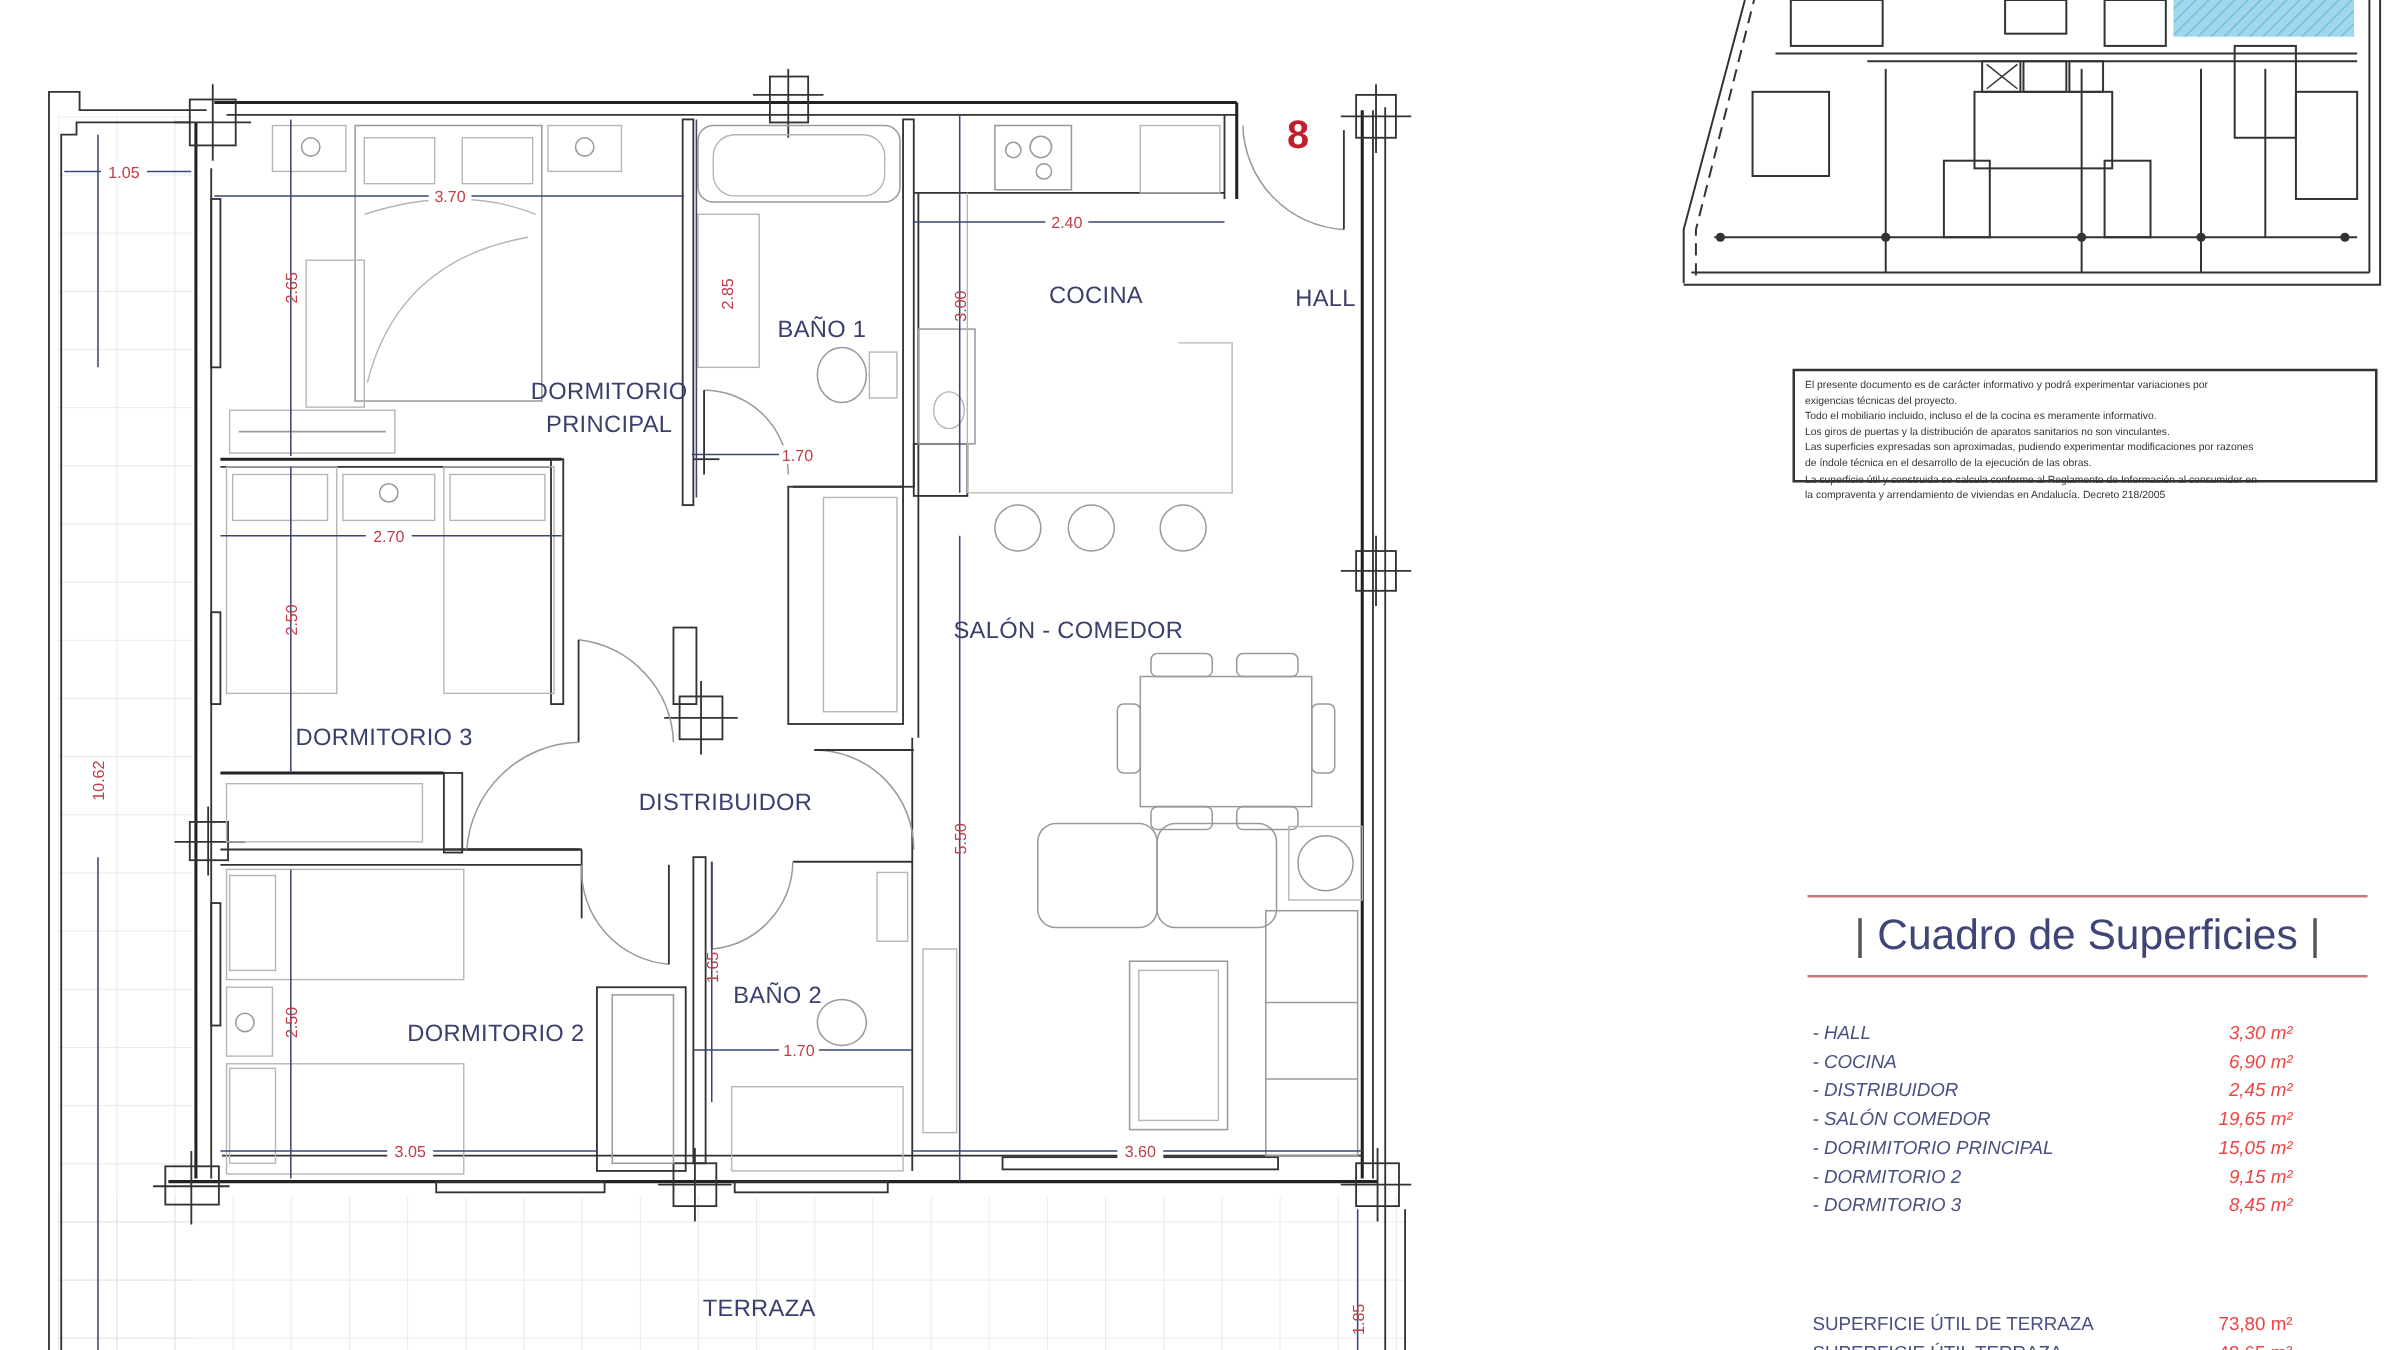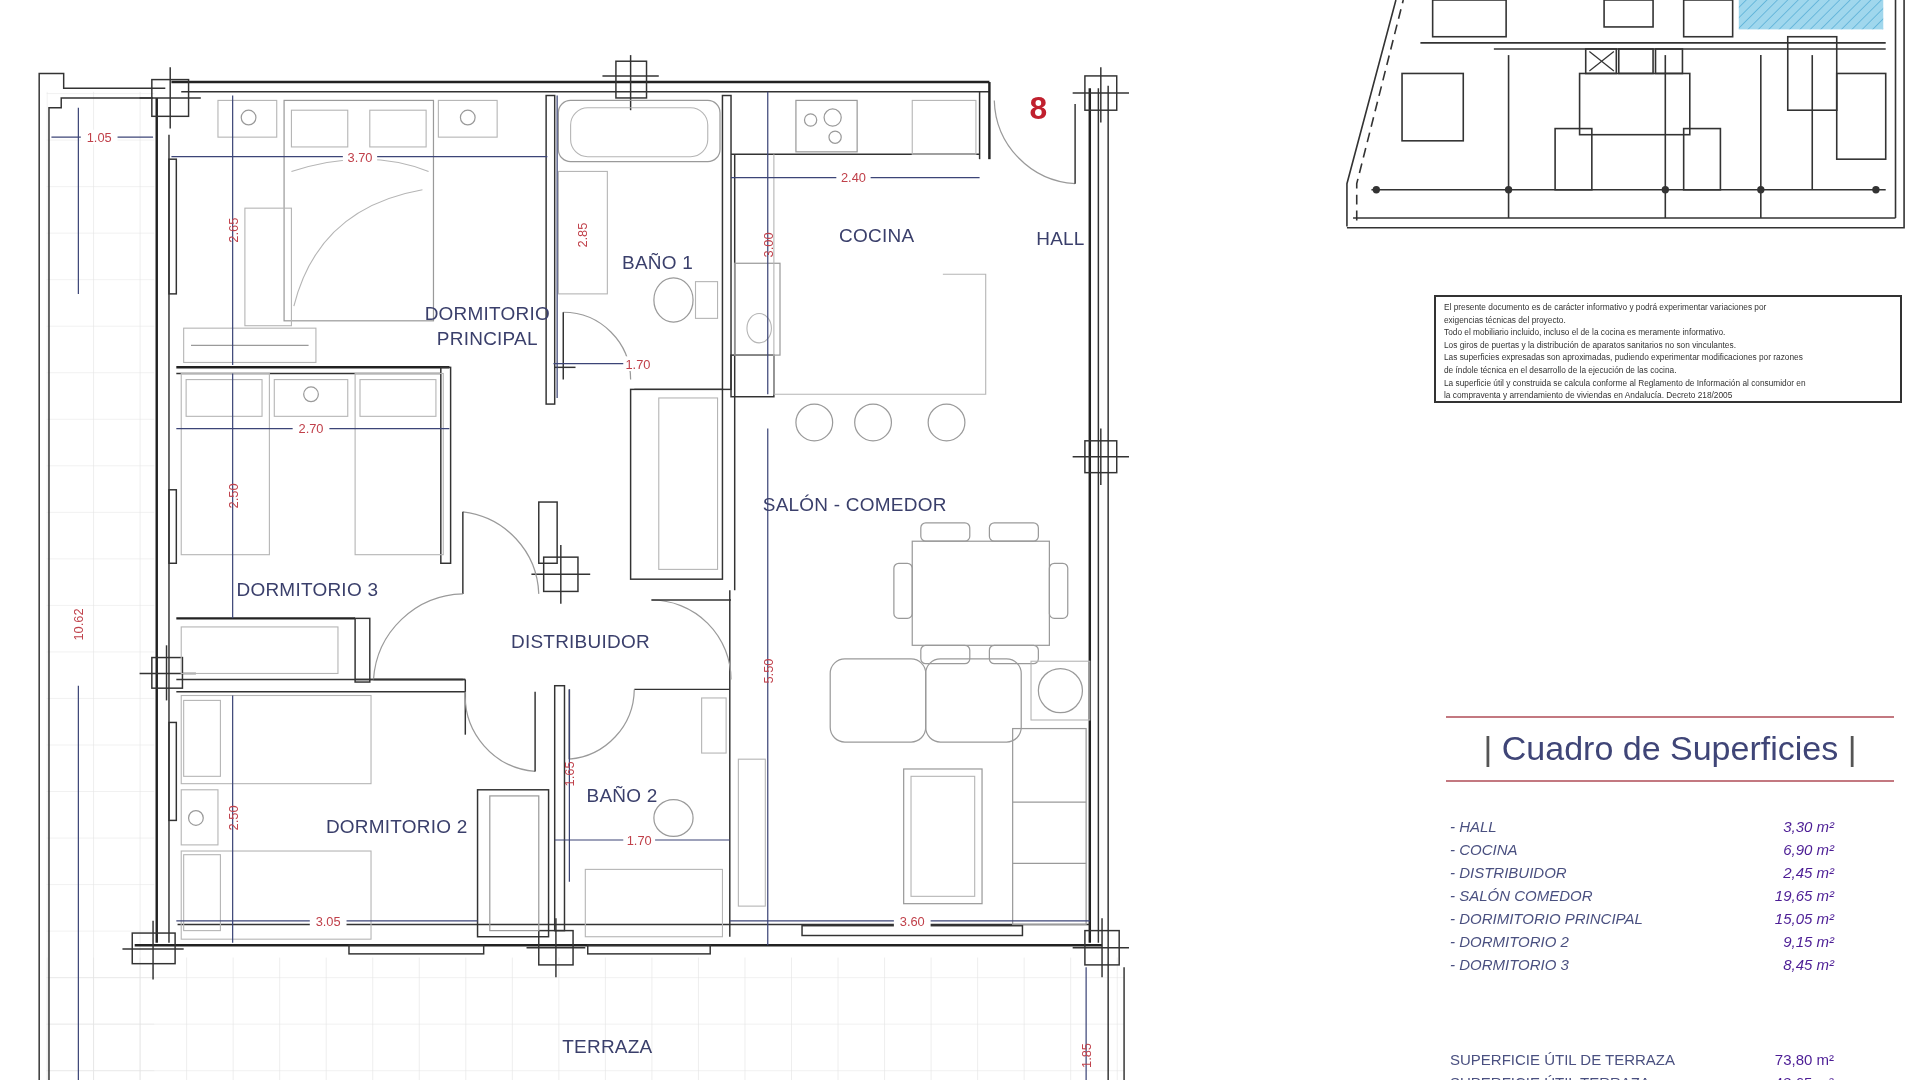--- a/index.html
+++ b/index.html
@@ -11,33 +11,33 @@
   .unit-num { font-family:"Liberation Sans", sans-serif; font-size:26px; font-weight:bold; fill:#c0202e; }
   .wall { stroke:#222; stroke-width:2; fill:none; }
   .wall-thin { stroke:#333; stroke-width:1.2; fill:none; }
   .furn { stroke:#9a9a9a; stroke-width:1; fill:none; }
   .furn-l { stroke:#b5b5b5; stroke-width:0.9; fill:none; }
   .dim { stroke:#3c4577; stroke-width:1; fill:none; }
   .tile { stroke:#e4e4e4; stroke-width:1; }
   .key { stroke:#333; stroke-width:1.3; fill:none; }
 
   
-  #disclaimer { position:absolute; left:1434px; top:295px; width:468px; height:108px;
+  #disclaimer { position:absolute; left:1434px; top:295px; width:468px; height:91px;
                 border:2px solid #333; box-sizing:border-box; padding:4px 8px;
                 font-size:8.3px; line-height:12.6px; color:#333; background:#fff; }
   #disclaimer div { white-space:nowrap; }
 
   
   #surfaces { position:absolute; left:1446px; top:688px; width:448px;margin-top:28px; }
   .red-rule { height:2px; background:#b8606a; opacity:0.85; }
   #surf-title { text-align:center; font-size:34px; color:#3f4577; padding:11px 0 12px; }
   #surf-title .bar { color:#555; font-weight:normal; }
   #surf-list { position:absolute; left:4px; top:99px; width:384px;font-style:italic; }
   .srow { display:flex; justify-content:space-between; font-size:15px; color:#4a5080; height:23px; line-height:23px; }
-  .srow .v { color:#4c1d95;text-align:right; }
+  .srow .v { color:#ef4444;text-align:right; }
   #surf-totals { position:absolute; left:4px; top:332px; width:384px; }
 </style>
 </head>
 <body>
 
 <svg id="plan-svg" viewBox="0 0 1568 882" preserveAspectRatio="none" xmlns="http://www.w3.org/2000/svg">
   <defs>
     <pattern id="tiles" width="38" height="38" patternUnits="userSpaceOnUse" x="0" y="0">
       <path d="M38 0 L0 0 0 38" class="tile" fill="none"></path>
     </pattern>
@@ -355,21 +355,21 @@
       <circle cx="1532" cy="155" r="3" fill="#333"></circle>
   </g>
 </svg>
 
 <div id="disclaimer">
   <div>El presente documento es de carácter informativo y podrá experimentar variaciones por</div>
   <div>exigencias técnicas del proyecto.</div>
   <div>Todo el mobiliario incluido, incluso el de la cocina es meramente informativo.</div>
   <div>Los giros de puertas y la distribución de aparatos sanitarios no son vinculantes.</div>
   <div>Las superficies expresadas son aproximadas, pudiendo experimentar modificaciones por razones</div>
-  <div>de índole técnica en el desarrollo de la ejecución de las cocina.</div>
+  <div>de índole técnica en el desarrollo de la ejecución de las obras.</div>
   <div>La superficie útil y construida se calcula conforme al Reglamento de Información al consumidor en</div>
   <div>la compraventa y arrendamiento de viviendas en Andalucía. Decreto 218/2005</div>
 </div>
 
 <div id="surfaces">
   <div class="red-rule"></div>
   <div id="surf-title">
     <span class="bar">| </span><span>Cuadro de Superficies</span><span class="bar"> |</span>
   </div>
   <div class="red-rule"></div>

